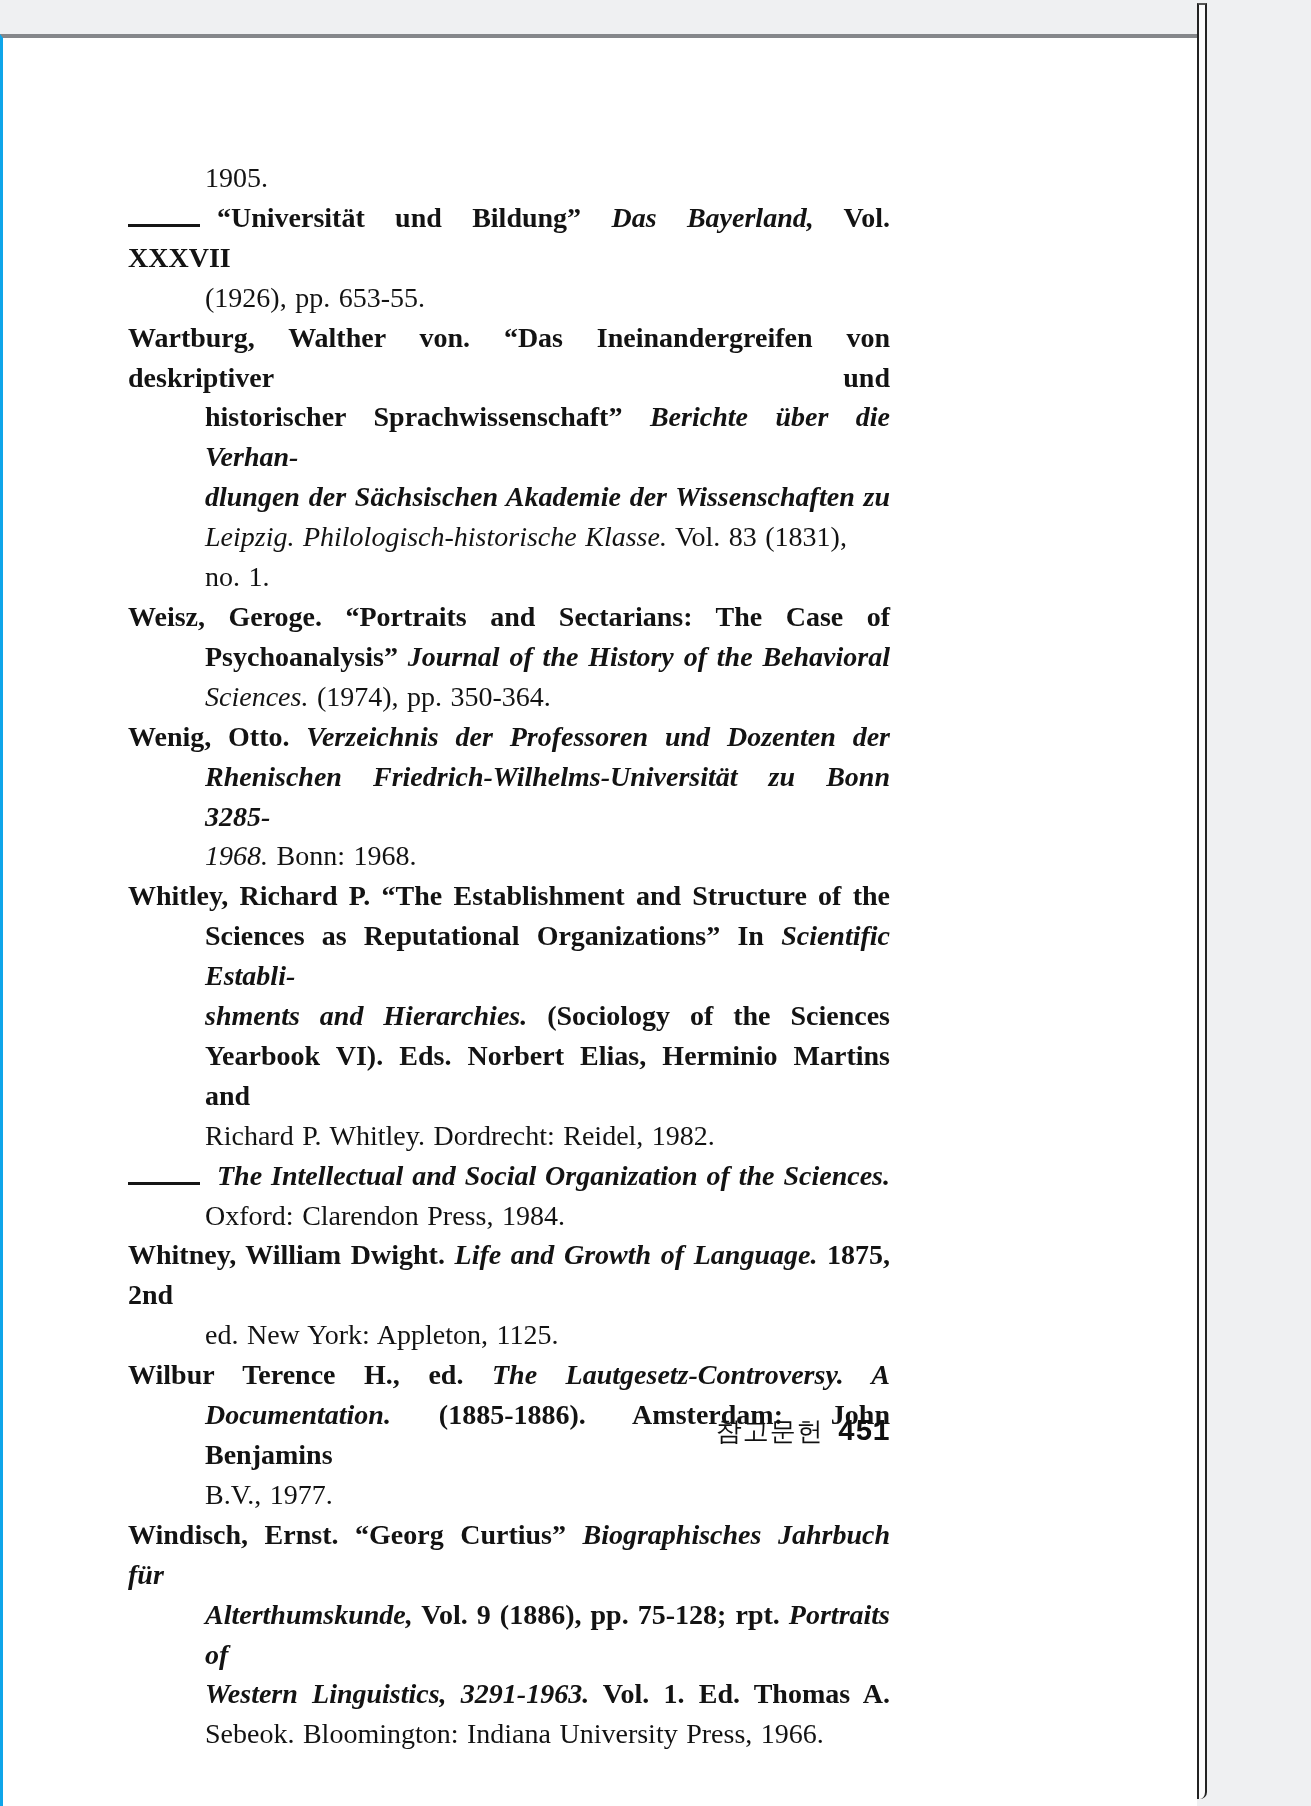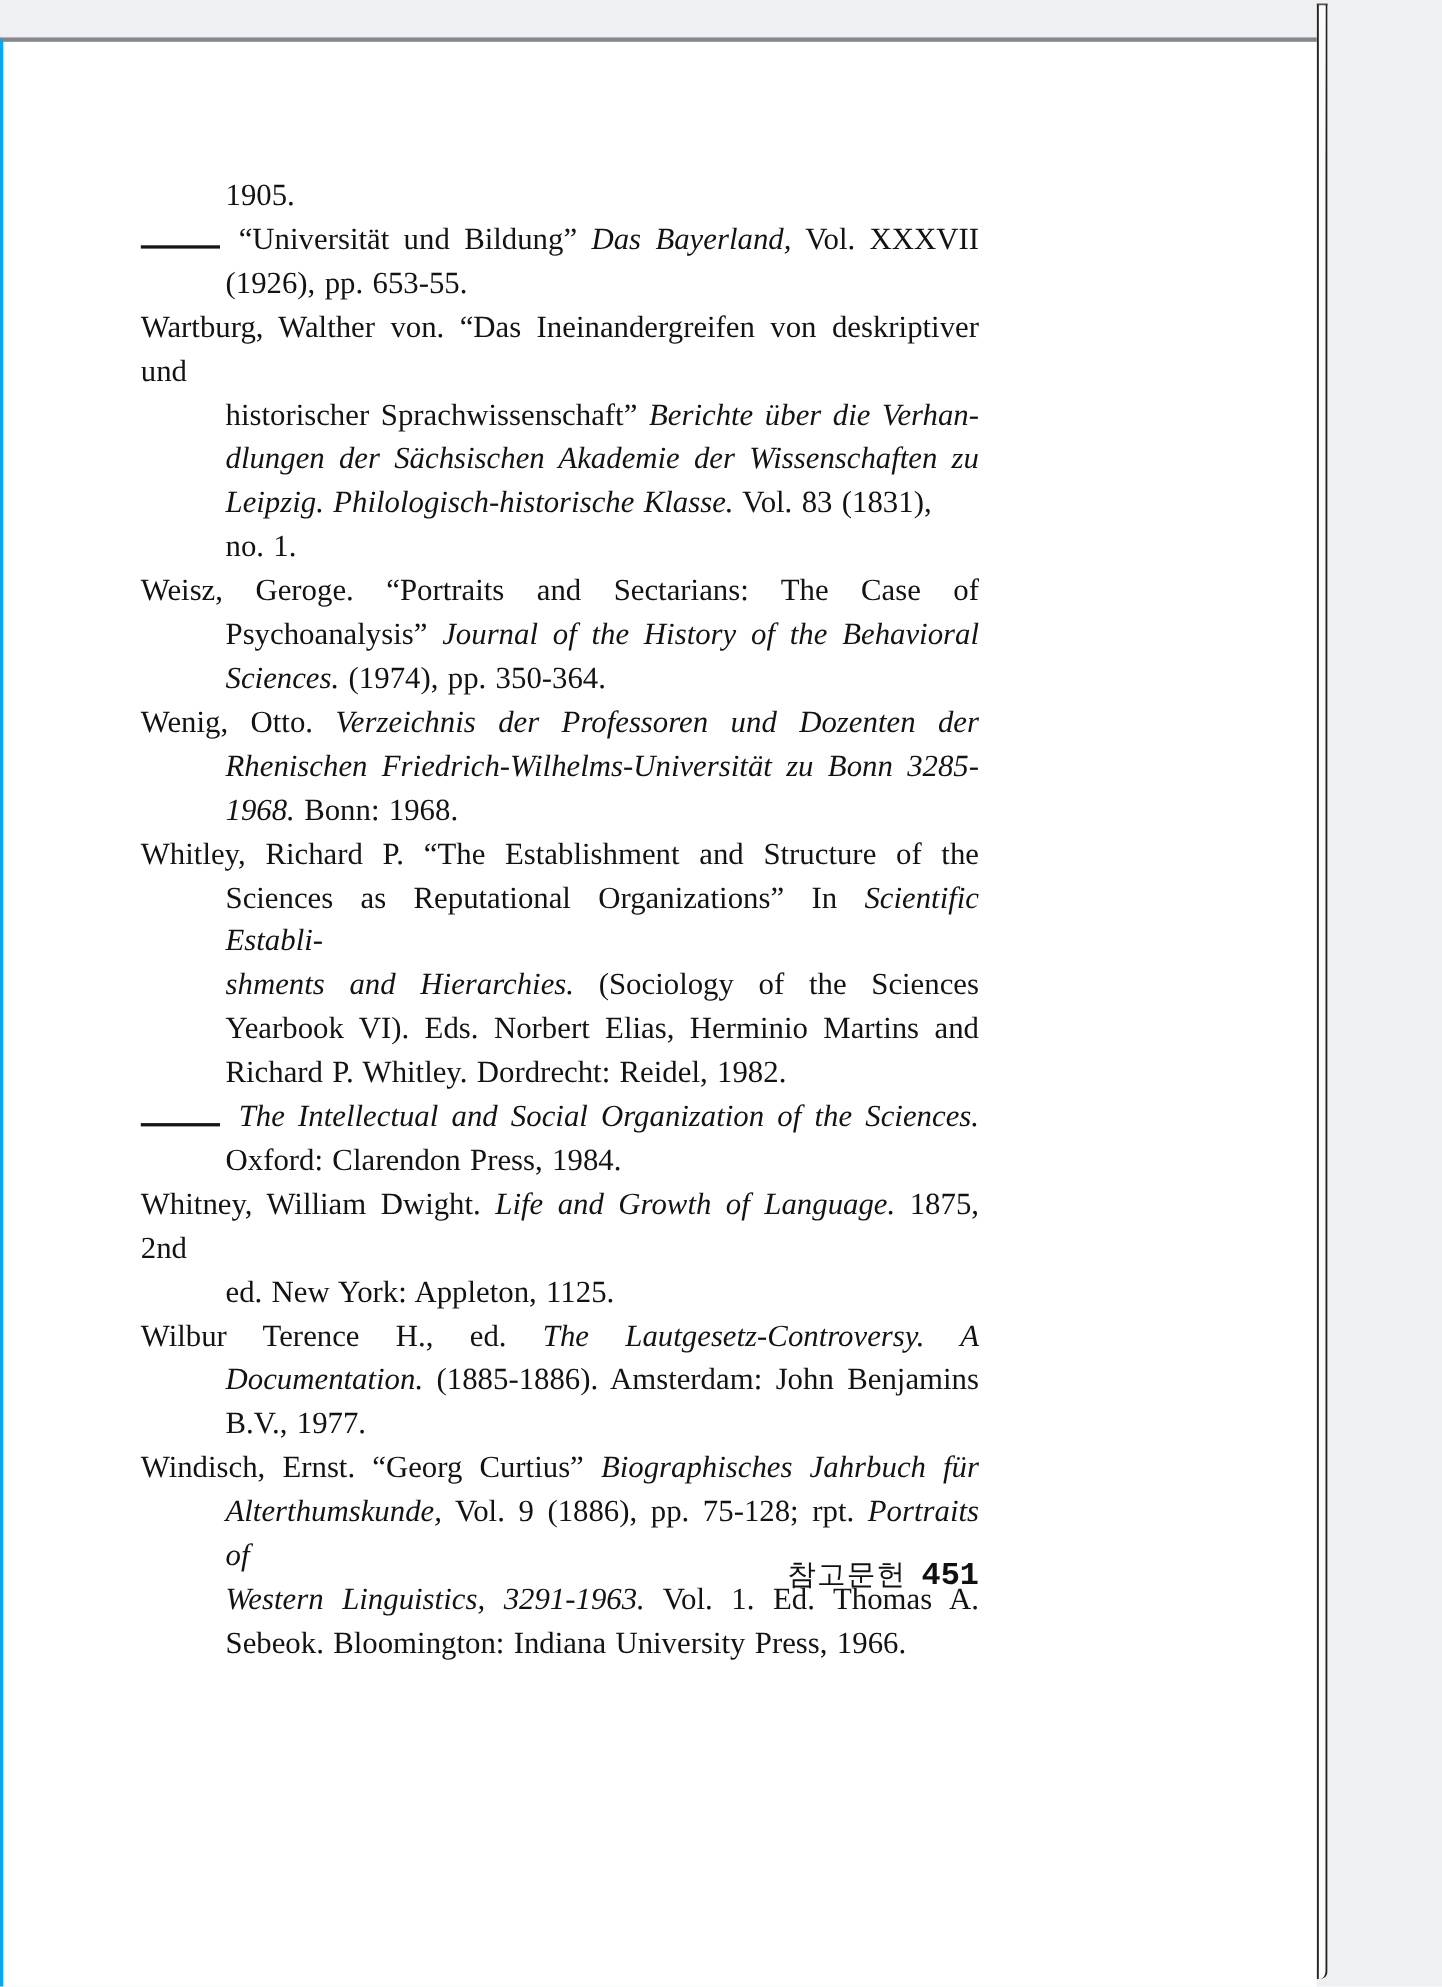--- a/index.html
+++ b/index.html
@@ -51,20 +51,21 @@
   }
   .line {
     text-align: left;
     word-spacing: 1.5px;
     white-space: normal;
   }
   .line.just {
     text-align: justify;
     text-align-last: justify;
     text-justify: inter-word;
+    font-weight: bold;
   }
   .line.indent {
     padding-left: 77px;
     box-sizing: border-box;
   }
   .it {
     font-style: italic;
   }
   .dash {
     display: inline-block;

